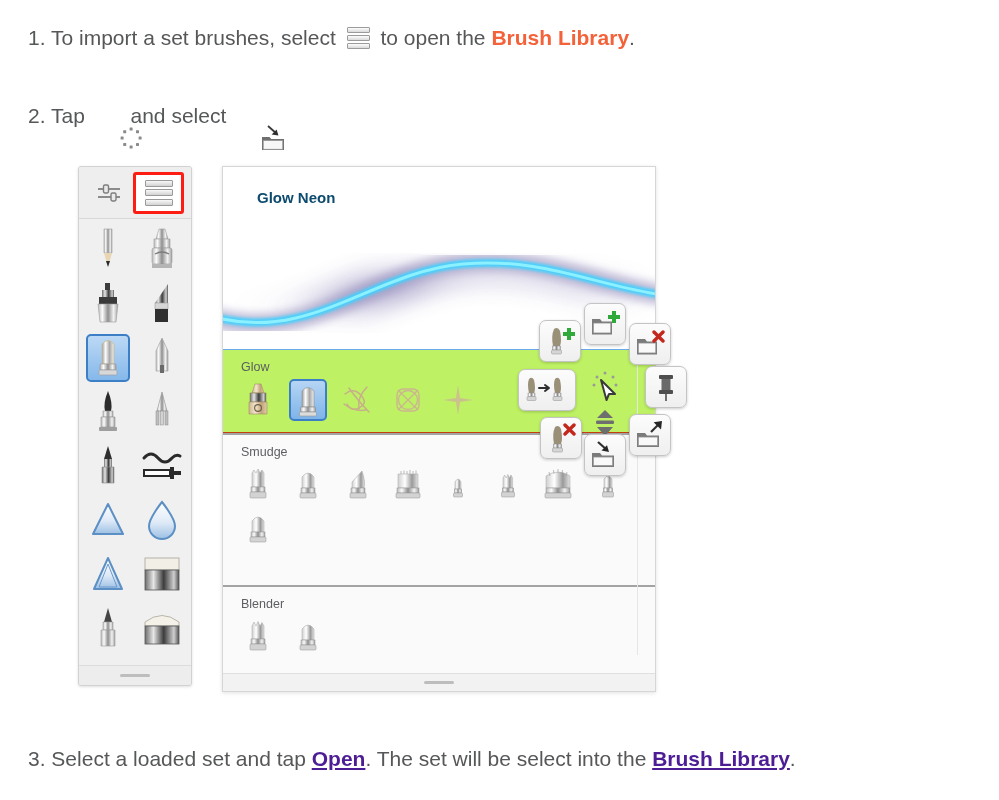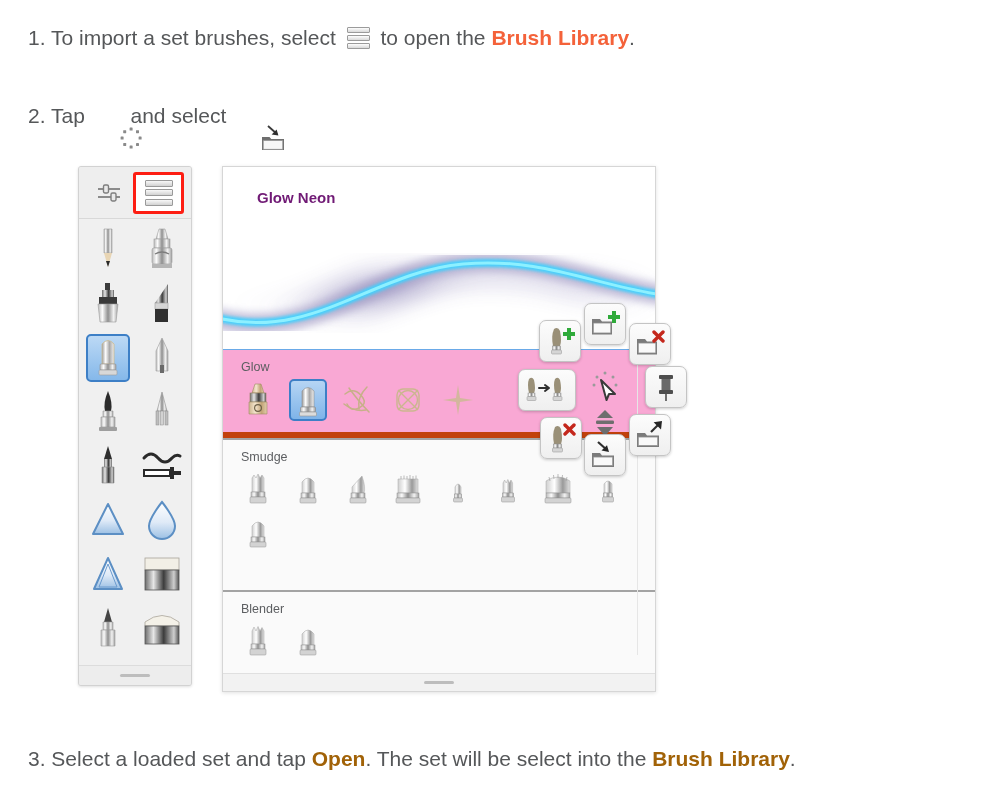--- a/index.html
+++ b/index.html
@@ -20,21 +20,21 @@
     color: #555759;
     font-weight: 400;
     display: flex;
     align-items: center;
     white-space: pre;
   }
   #line1 { position:absolute; left:28px; top:26px; }
   #line2 { position:absolute; left:28px; top:102px; }
   #line3 { position:absolute; left:28px; top:747px; }
   .accent { color:#f4623a; font-weight:700; }
-  .bold { font-weight:700; color:#a16207; }
+  .bold { font-weight:700; color:#4c1d95;text-decoration:underline; }
 
   
   .ic-inline { display:inline-block; vertical-align:middle; position:relative; }
 
   
   .icon-libstack {
     width:23px; height:24px; margin:0 5px;
     display:flex; flex-direction:column; justify-content:space-between;
     padding:1px 0;
   }
@@ -119,33 +119,33 @@
     position:absolute; left:144px; top:0;
     width:434px; height:526px;
     background:#ffffff;
     border:1px solid #d6d6d6;
     box-shadow:0 1px 4px rgba(0,0,0,.12);
     display:flex; flex-direction:column;
     overflow:hidden;
   }
   .panel-title {
     height:72px; padding:22px 0 0 34px;
-    font-size:15px; font-weight:700; color:#701a75;
+    font-size:15px; font-weight:700; color:#0c4a6e;
     background:#ffffff;
   }
   .preview {
     height:110px; position:relative; overflow:hidden; background:#fff;
   }
   .panel-body { flex:1; position:relative; overflow:hidden; background:#fafafa; }
 
   .brush-group { border-top:2px solid #a3a3a3; padding:8px 0 10px 0; background:#fafafa; }
   .brush-group.active {
-    background:#f9a8d4;
+    background:#bef264;
     border-top:1px solid #6aaae8;
-    border-bottom:6px solid #c2410c;
+    border-bottom:1px solid #c2410c;
   }
   .group-label {
     font-size:12.5px; color:#5c5e61; padding:2px 0 4px 18px; font-weight:400;
   }
   .brush-row { display:flex; flex-wrap:wrap; padding:0 10px; }
   .brush-cell {
     width:50px; height:44px; display:flex; align-items:center; justify-content:center;
     position:relative;
   }
   .brush-cell.sel::before {

